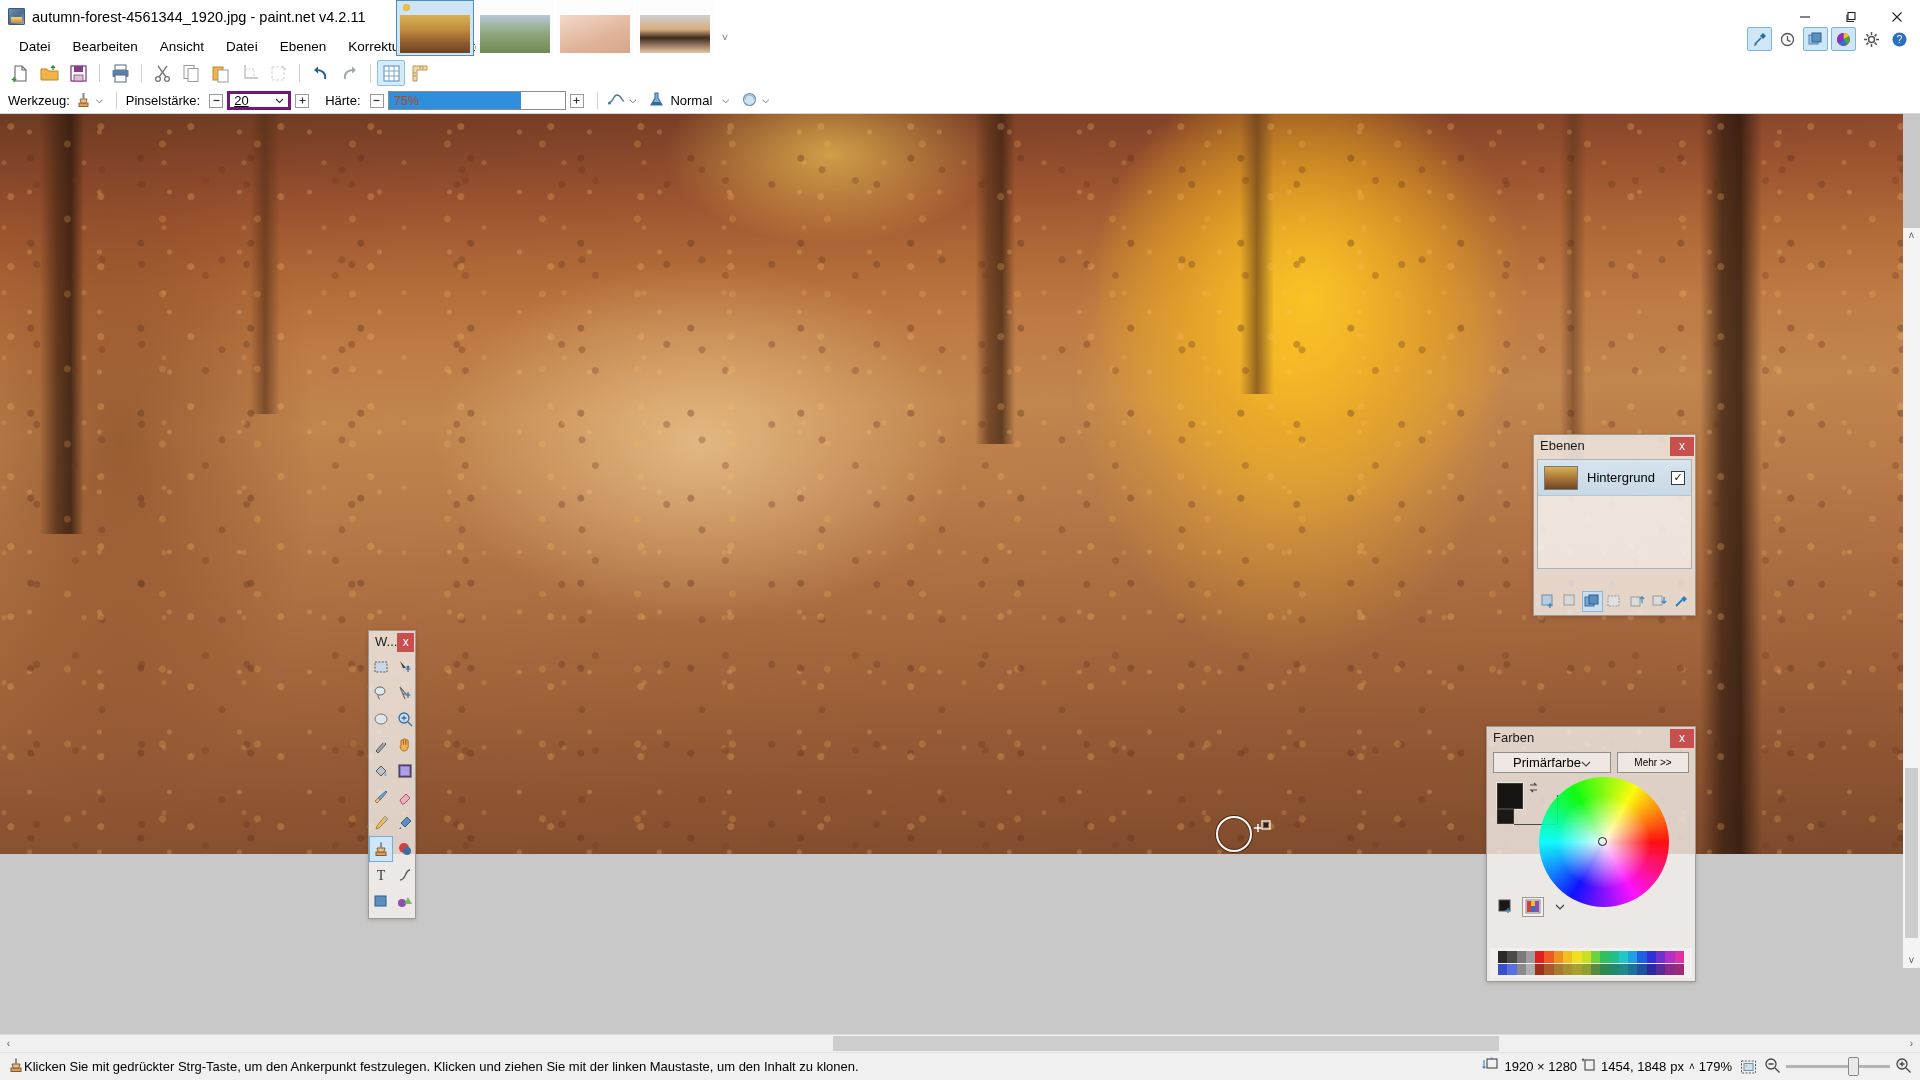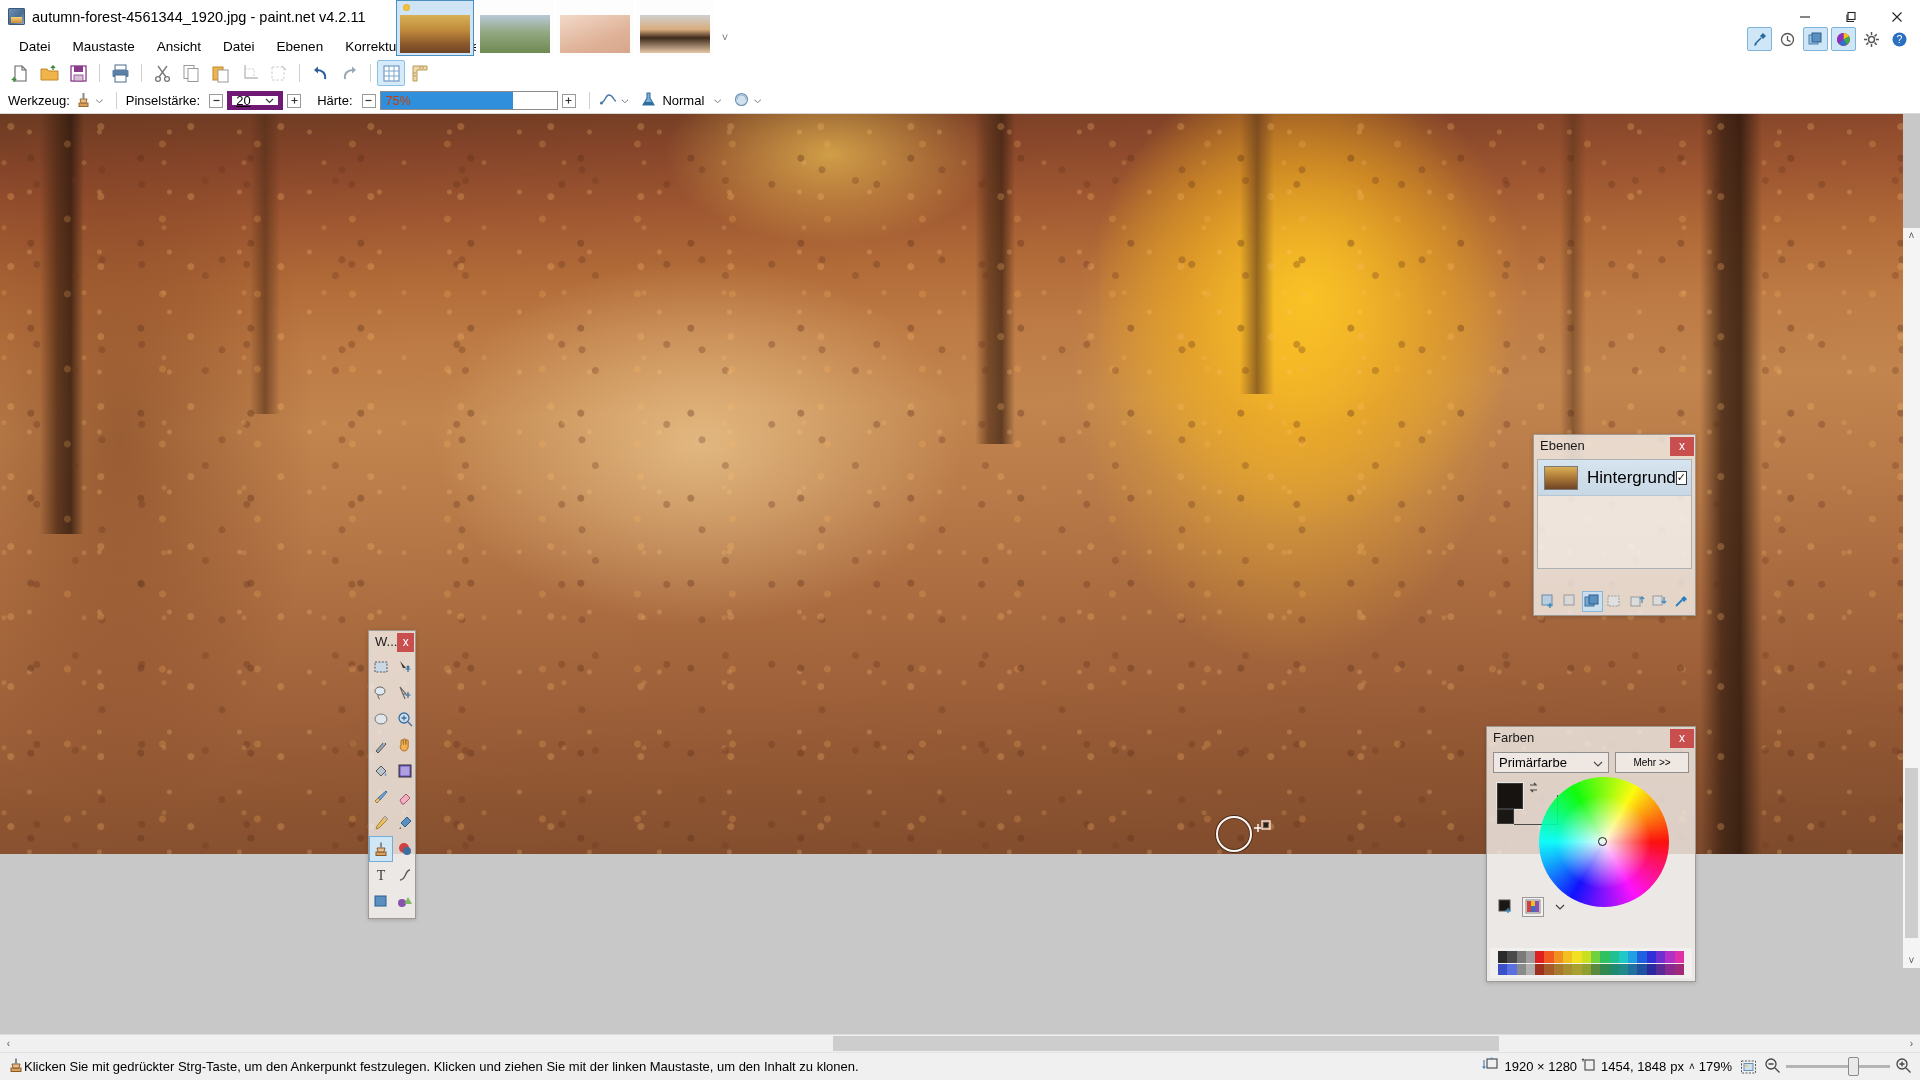--- a/index.html
+++ b/index.html
@@ -100,21 +100,21 @@
     border-bottom: 1px solid #d8d8d8;
   }
   .opt-label { margin-right: 5px; white-space: nowrap; }
   .opt-sep { width: 1px; height: 17px; background: #d0d0d0; margin: 0 9px; }
   .stepbtn {
     width: 14px; height: 14px; border: 1px solid #9a9a9a; background: #fff;
     display: flex; align-items: center; justify-content: center;
     font-size: 11px; line-height: 1; color: #333; margin: 0 4px;
   }
   .numcombo {
-    width: 56px; height: 19px; border: 5px solid #701a75; background: #fff;
+    width: 64px; height: 19px; border: 3px solid #701a75; background: #fff;
     display: flex; align-items: center; padding-left: 4px; font-size: 13px;
     justify-content: space-between;
     text-decoration: underline;
   }
   .numcombo .caret { margin-right: 4px; font-size: 9px; color: #333; }
   .slidertrack {
     width: 178px; height: 19px; border: 1px solid #8c8c8c; background: #fff;
     position: relative; display: flex; align-items: center;
   }
   .sliderfill {
@@ -210,42 +210,42 @@
   .layer-row {
     height: 36px; display: flex; align-items: center; padding: 0 6px;
     background: linear-gradient(180deg, rgba(205,228,245,0.75), rgba(175,208,235,0.6));
     border-bottom: 1px solid rgba(150,170,190,0.5);
   }
   .layer-thumb {
     width: 34px; height: 24px; border: 1px solid #7a7a7a;
     background: linear-gradient(180deg,#d8b055 0%, #b07c38 45%, #6e4424 100%);
     flex: 0 0 34px;
   }
-  .layer-name { flex: 1 1 auto; padding-left: 9px; font-size: 17px; }
+  .layer-name { flex: 1 1 auto; padding-left: 9px; font-size: 13px; }
   .layer-check {
     width: 14px; height: 14px; border: 1px solid #3a3a3a; background: #fff;
     display: flex; align-items: center; justify-content: center; font-size: 11px; color:#111;
   }
   .layers-toolbar {
     position: absolute; left: 3px; right: 3px; bottom: 3px; height: 22px;
     display: flex; align-items: center; gap: 1px;
   }
   .lbtn {
     width: 23px; height: 21px; display: flex; align-items: center; justify-content: center;
     border: 1px solid transparent;
   }
   .lbtn.on { background: rgba(200,225,245,0.85); border-color: #8ab6d8; }
 
   
   .colorspal { left: 1486px; top: 612px; width: 210px; height: 256px; }
   .colors-row1 { display: flex; align-items: center; padding: 4px 6px 0 6px; gap: 6px; }
   .combo {
     flex: 1 1 auto; height: 21px; border: 1px solid #8f8f8f;
     background: rgba(250,250,250,0.55); display: flex; align-items: center;
-    justify-content: space-between; padding: 0 5px; font-size: 13px;
+    justify-content: space-between; padding: 0 19px; font-size: 13px;
   }
   .mehrbtn {
     width: 74px; height: 21px; border: 1px solid #8f8f8f;
     background: rgba(250,250,250,0.55); display: flex; align-items: center;
     justify-content: center; font-size: 10px;
   }
   .colors-mid { position: relative; height: 148px; }
   .swatch-primary {
     position: absolute; left: 10px; top: 10px; width: 26px; height: 26px;
     background: #161310; border: 1px solid #3a3a3a; outline: 1px solid #e8e4e0;
@@ -398,21 +398,21 @@
         <svg width="17" height="17" viewBox="0 0 17 17">
             <circle cx="8.5" cy="8.5" r="7" fill="#2a6fc0"></circle>
             <text x="8.5" y="12.4" font-size="10.5" fill="#fff" text-anchor="middle" font-family="Liberation Sans">?</text>
           </svg>
       </div>
     </div>
   </div>
 
   <div class="menubar">
     <div class="menuitem">Datei</div>
-    <div class="menuitem">Maustaste</div>
+    <div class="menuitem">Bearbeiten</div>
     <div class="menuitem">Ansicht</div>
     <div class="menuitem">Datei</div>
     <div class="menuitem">Ebenen</div>
     <div class="menuitem">Korrekturen</div>
     <div class="menuitem">Effekte</div>
   </div>
 
   <div class="toolbar">
     <div class="tb-btn">
       <svg width="19" height="19" viewBox="0 0 19 19">

